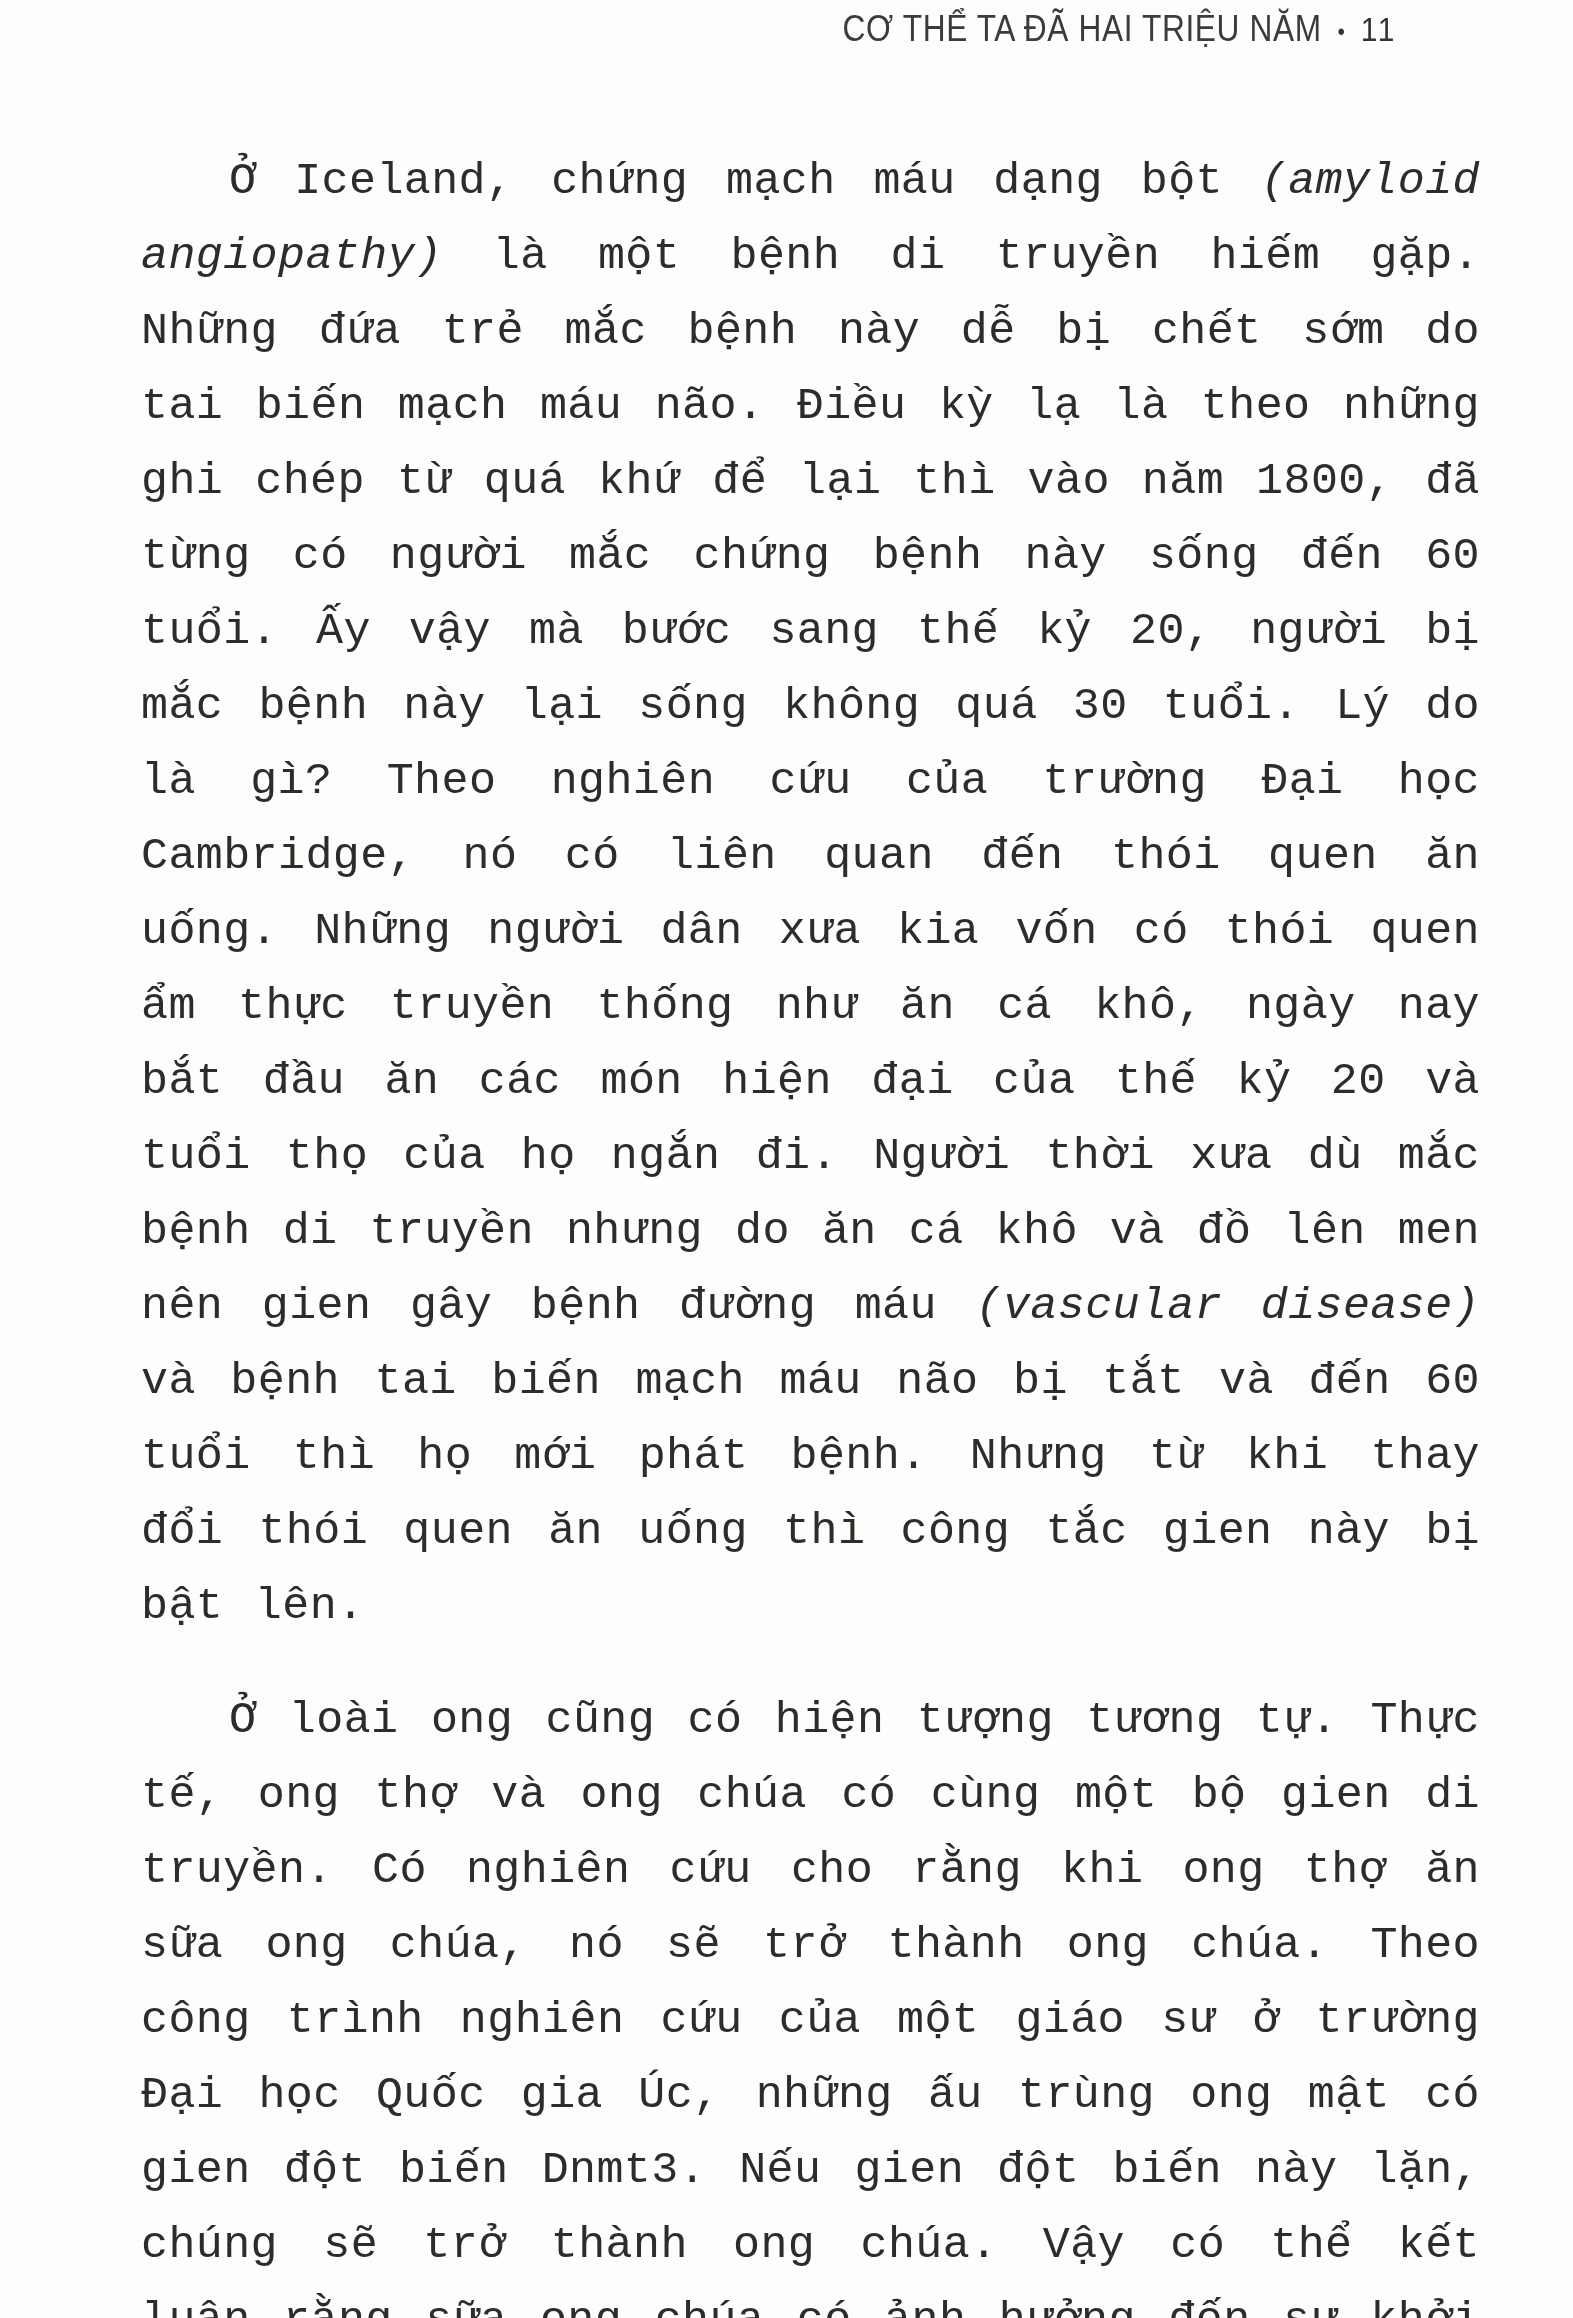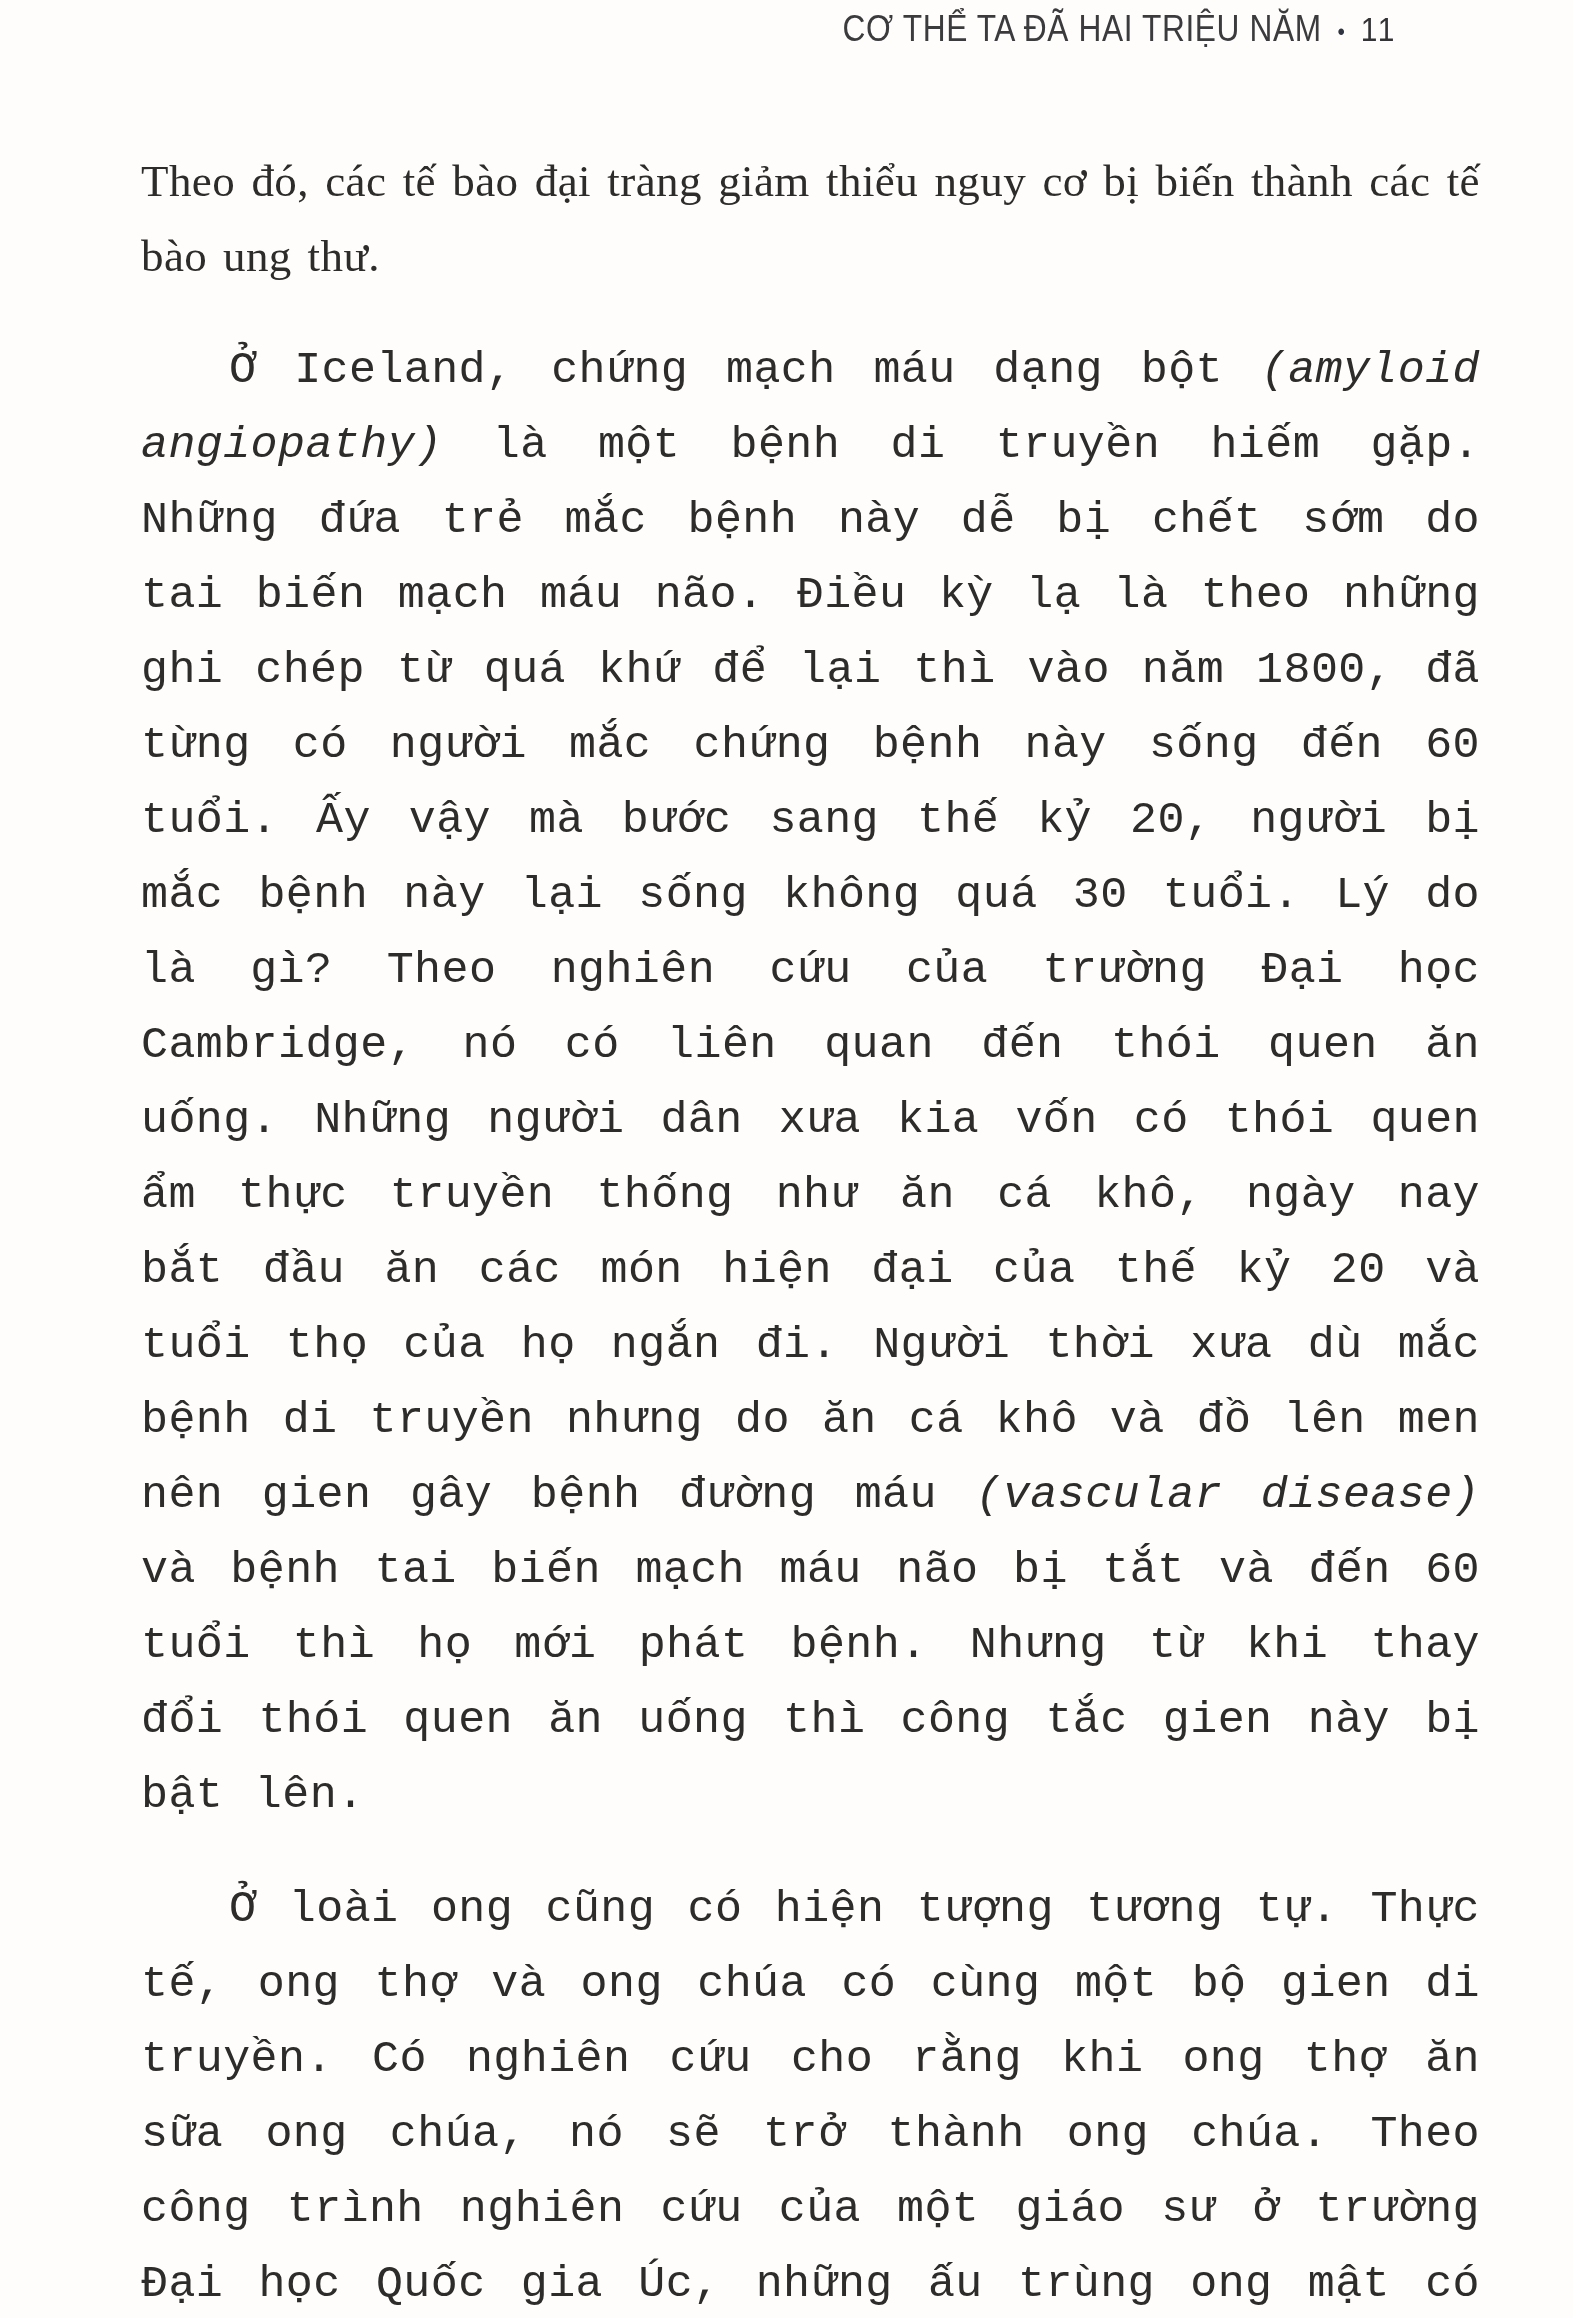--- a/index.html
+++ b/index.html
@@ -77,19 +77,18 @@
 
 <div class="page">
 
   <div class="running-header">
     <span class="header-title">CƠ THỂ TA ĐÃ HAI TRIỆU NĂM</span>
     <span class="header-dot">•</span>
     <span class="header-pagenum">11</span>
   </div>
 
   <div class="body-text" id="body-text">
-      <p><span>Theo đó, các tế bào đại tràng giảm thiểu nguy cơ bị biến thành các tế bào ung thư.</span></p>
       <p class="indent"><span>Ở Iceland, chứng mạch máu dạng bột </span><span class="run-italic">(amyloid angiopathy)</span><span> là một bệnh di truyền hiếm gặp. Những đứa trẻ mắc bệnh này dễ bị chết sớm do tai biến mạch máu não. Điều kỳ lạ là theo những ghi chép từ quá khứ để lại thì vào năm 1800, đã từng có người mắc chứng bệnh này sống đến 60 tuổi. Ấy vậy mà bước sang thế kỷ 20, người bị mắc bệnh này lại sống không quá 30 tuổi. Lý do là gì? Theo nghiên cứu của trường Đại học Cambridge, nó có liên quan đến thói quen ăn uống. Những người dân xưa kia vốn có thói quen ẩm thực truyền thống như ăn cá khô, ngày nay bắt đầu ăn các món hiện đại của thế kỷ 20 và tuổi thọ của họ ngắn đi. Người thời xưa dù mắc bệnh di truyền nhưng do ăn cá khô và đồ lên men nên gien gây bệnh đường máu </span><span class="run-italic">(vascular disease)</span><span> và bệnh tai biến mạch máu não bị tắt và đến 60 tuổi thì họ mới phát bệnh. Nhưng từ khi thay đổi thói quen ăn uống thì công tắc gien này bị bật lên.</span></p>
       <p class="indent"><span>Ở loài ong cũng có hiện tượng tương tự. Thực tế, ong thợ và ong chúa có cùng một bộ gien di truyền. Có nghiên cứu cho rằng khi ong thợ ăn sữa ong chúa, nó sẽ trở thành ong chúa. Theo công trình nghiên cứu của một giáo sư ở trường Đại học Quốc gia Úc, những ấu trùng ong mật có gien đột biến Dnmt3. Nếu gien đột biến này lặn, chúng sẽ trở thành ong chúa. Vậy có thể kết luận rằng sữa ong chúa có ảnh hưởng đến sự khởi động gien của loài ong.</span></p>
     </div>
 
 </div>
 
 
 </body></html>

